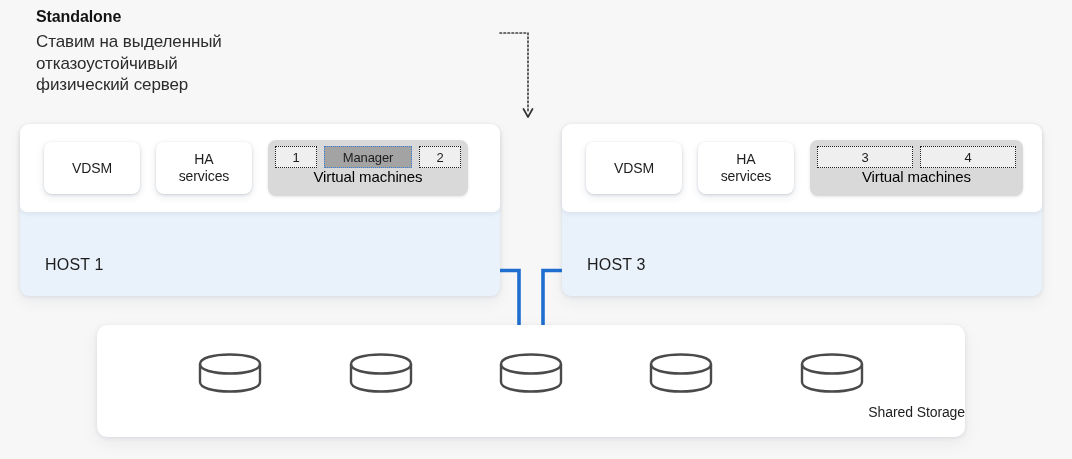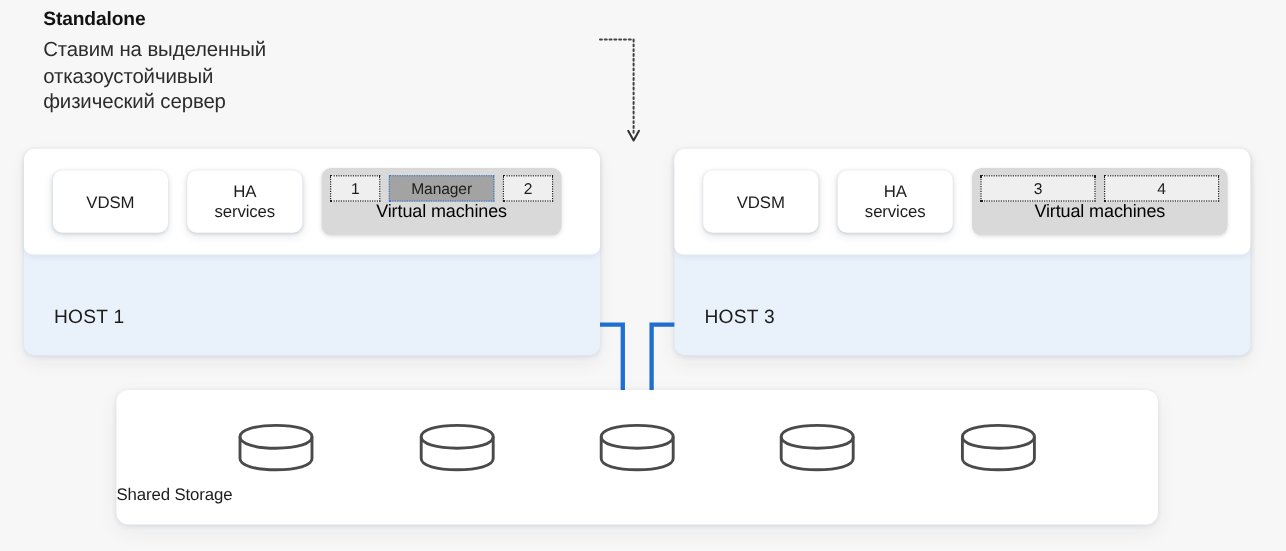--- a/index.html
+++ b/index.html
@@ -155,21 +155,21 @@
     width: 100%;
     display: flex;
     justify-content: space-around;
     padding: 0 58px;
   }
   .disk { width: 68px; height: 44px; }
   #storage-label {
     position: absolute;
     left: 0; top: 79px;
     width: 100%;
-    text-align: left;
+    text-align: right;
     font-size: 14px;
     color: #1d1d1d;
     letter-spacing: -0.1px;
   }
 </style>
 </head>
 <body>
 
 <div id="canvas">
 

